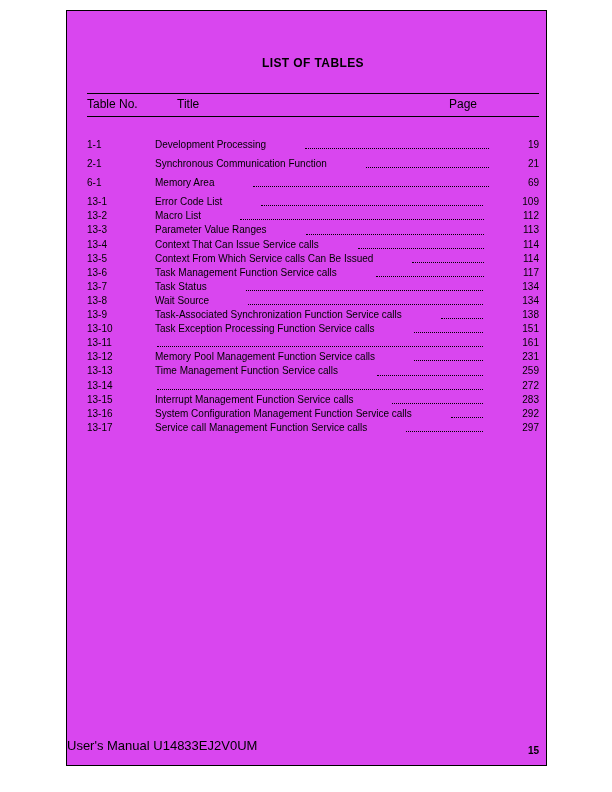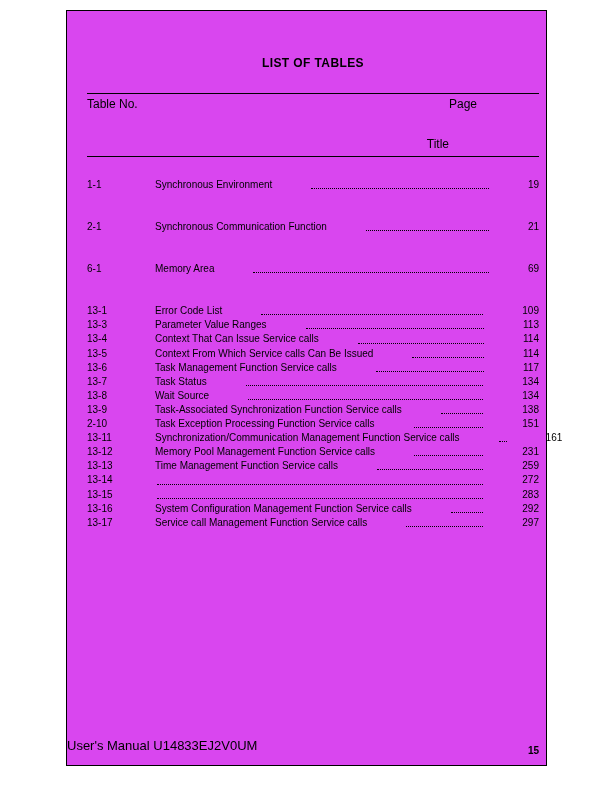--- a/index.html
+++ b/index.html
@@ -32,24 +32,24 @@
   }
   .header-row {
     margin-top: 23px;
     border-top: 1px solid #000;
     border-bottom: 1px solid #000;
     display: flex;
     padding: 3px 0 5px 0;
     font-size: 12px;
   }
   .h-no { width: 90px; flex-shrink: 0; }
-  .h-title { flex: 1; text-align: right; margin-top: 40px; }
+  .h-title { flex: 1; text-align: left; }
   .h-page { width: 90px; flex-shrink: 0; text-align: left; }
   .entries { margin-top: 21px; }
-  .group + .group { margin-top: 28px; }
+  .group + .group { margin-top: 5px; }
   .row {
     display: flex;
     font-size: 10px;
     line-height: 14.1px;
     height: 14.1px;
     gap: 37px;
   }
   .no { width: 31px; flex-shrink: 0; }
   .ttl { white-space: nowrap; }
   .leader {
@@ -86,21 +86,21 @@
       <span class="h-no">Table No.</span>
       <span class="h-title">Title</span>
       <span class="h-page">Page</span>
     </div>
 
     <div class="entries">
 
       <div class="group">
         <div class="row">
           <span class="no">1-1</span>
-          <span class="ttl">Synchronous Environment</span>
+          <span class="ttl">Development Processing</span>
           <span class="leader"></span>
           <span class="pg">19</span>
         </div>
       </div>
 
       <div class="group">
         <div class="row">
           <span class="no">2-1</span>
           <span class="ttl">Synchronous Communication Function</span>
           <span class="leader"></span>
@@ -119,20 +119,26 @@
 
 
       <div class="group">
         <div class="row">
           <span class="no">13-1</span>
           <span class="ttl">Error Code List</span>
           <span class="leader"></span>
           <span class="pg">109</span>
         </div>
         <div class="row">
+          <span class="no">13-2</span>
+          <span class="ttl">Macro List</span>
+          <span class="leader"></span>
+          <span class="pg">112</span>
+        </div>
+        <div class="row">
           <span class="no">13-3</span>
           <span class="ttl">Parameter Value Ranges</span>
           <span class="leader"></span>
           <span class="pg">113</span>
         </div>
         <div class="row">
           <span class="no">13-4</span>
           <span class="ttl">Context That Can Issue Service calls</span>
           <span class="leader"></span>
           <span class="pg">114</span>
@@ -161,28 +167,27 @@
           <span class="leader"></span>
           <span class="pg">134</span>
         </div>
         <div class="row">
           <span class="no">13-9</span>
           <span class="ttl">Task-Associated Synchronization Function Service calls</span>
           <span class="leader"></span>
           <span class="pg">138</span>
         </div>
         <div class="row">
-          <span class="no">2-10</span>
+          <span class="no">13-10</span>
           <span class="ttl">Task Exception Processing Function Service calls</span>
           <span class="leader"></span>
           <span class="pg">151</span>
         </div>
         <div class="row">
           <span class="no">13-11</span>
-          <span class="ttl">Synchronization/Communication Management Function Service calls</span>
           <span class="leader"></span>
           <span class="pg">161</span>
         </div>
         <div class="row">
           <span class="no">13-12</span>
           <span class="ttl">Memory Pool Management Function Service calls</span>
           <span class="leader"></span>
           <span class="pg">231</span>
         </div>
         <div class="row">
@@ -191,20 +196,21 @@
           <span class="leader"></span>
           <span class="pg">259</span>
         </div>
         <div class="row">
           <span class="no">13-14</span>
           <span class="leader"></span>
           <span class="pg">272</span>
         </div>
         <div class="row">
           <span class="no">13-15</span>
+          <span class="ttl">Interrupt Management Function Service calls</span>
           <span class="leader"></span>
           <span class="pg">283</span>
         </div>
         <div class="row">
           <span class="no">13-16</span>
           <span class="ttl">System Configuration Management Function Service calls</span>
           <span class="leader"></span>
           <span class="pg">292</span>
         </div>
         <div class="row">

